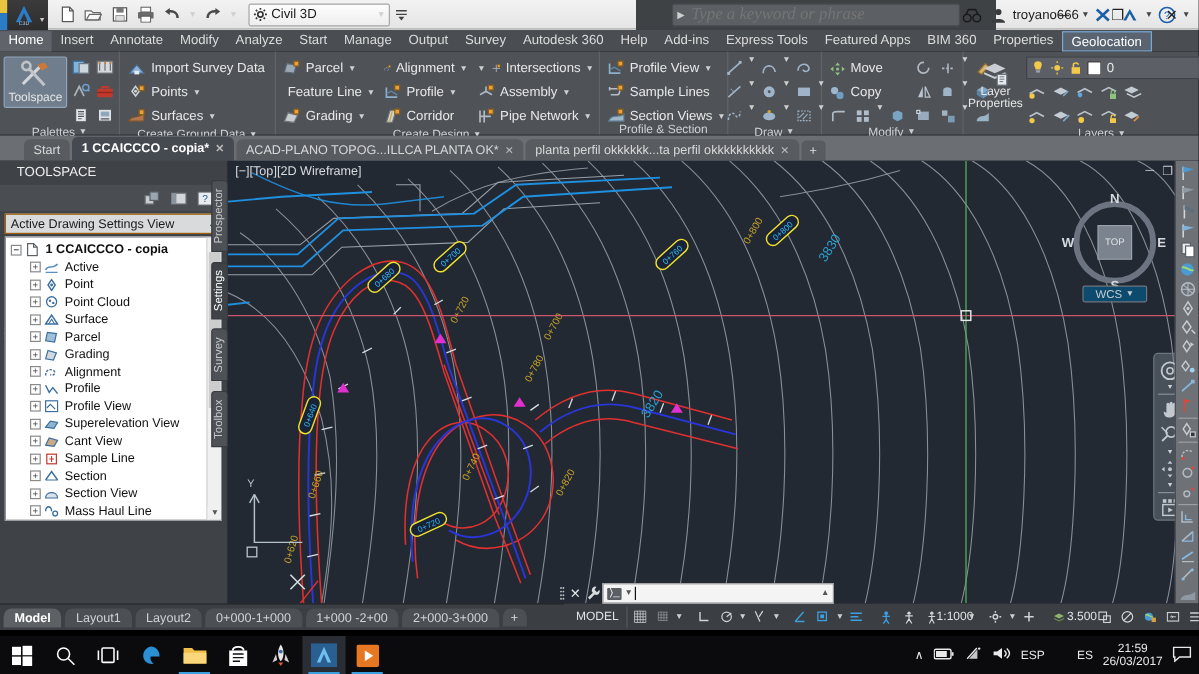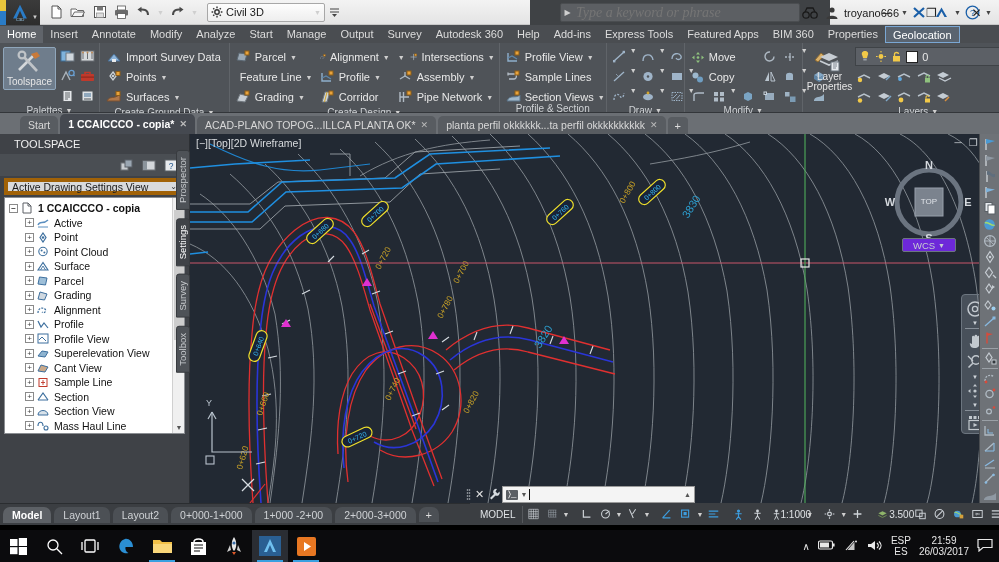--- a/index.html
+++ b/index.html
@@ -167,21 +167,21 @@
   .ts-head::before {
     content: ""; position: absolute; left: 4px; top: 139px; width: 6px; height: 10px;
     border-left: 2px dotted #8a8d91; border-right: 2px dotted #8a8d91;
   }
   .ts-toolrow {
     height: 22px; display: flex; align-items: center; justify-content: flex-end;
     gap: 6px; padding-right: 10px; background: #4a4e53;
   }
   .ts-tool { width: 16px; height: 16px; display:flex; align-items:center; justify-content:center; }
   .ts-select {
-    margin: 2px 4px; height: 17px; background: #d9dadc; border: 4px solid #a16207;
+    margin: 2px 4px; height: 17px; background: #d9dadc; border: 1px solid #a16207;
     display: flex; align-items: center; padding: 0 4px;
     font-size: 10.5px; color: #1a1a1a;
   }
   .ts-select .sel-text { flex: 1; }
   .ts-tree {
     flex: 1; margin: 0 4px 4px 4px; background: #fff; position: relative;
     overflow: hidden; border: 1px solid #8b8e92;
   }
   .tnode {
     display: flex; align-items: center; height: 14.5px; font-size: 10.5px; color: #101010;
@@ -225,21 +225,21 @@
     background: #222933; overflow: hidden;
   }
   .vplabel {
     position: absolute; left: 6px; top: 3px; font-size: 10.5px; color: #d8dbde; z-index: 6;
   }
   .navcube {
     position: absolute; right: 25px; top: 22px; width: 90px; height: 90px; z-index: 6;
   }
   .wcsbox {
     position: absolute; right: 43px; top: 104px; width: 54px; height: 14px;
-    background: #6d28d9; border: 1px solid #6d7680; border-radius: 2px;
+    background: #0c4a6e; border: 1px solid #6d7680; border-radius: 2px;
     display: flex; align-items: center; justify-content: center; gap: 3px;
     font-size: 9.5px; color: #c6cbd1; z-index: 6;
   }
   .vpcontrols {
     position: absolute; right: 6px; top: 3px; display: flex; gap: 7px; z-index: 7;
     color: #c9ced3; font-size: 10px;
   }
   .navbar {
     position: absolute; right: 10px; top: 160px; width: 28px; height: 140px;
     background: rgba(120,128,138,0.45); border: 1px solid #6c757f; border-radius: 4px;
@@ -320,21 +320,21 @@
     position: relative;
   }
   .tb-item.running::after {
     content: ""; position: absolute; bottom: 0; left: 5px; right: 5px; height: 2px; background: #3aa0e0;
   }
   .tb-item.active { background: #2a2d33; }
   .tray {
     margin-left: auto; display: flex; align-items: center; gap: 8px; padding-right: 6px;
     color: #e8e8e8; font-size: 10px;
   }
-  .tray-lang { display: flex; flex-direction: column; align-items: center; line-height: 11px; font-size: 10px; }
+  .tray-lang { display: flex; flex-direction: row; align-items: center; line-height: 11px; font-size: 10px; gap: 27px; }
   .tray-clock { display: flex; flex-direction: column; align-items: center; line-height: 11px; font-size: 10px; }
 
   .noselect { user-select: none; }
 </style>
 </head>
 <body>
 
 <div id="app" class="noselect">
 
   <div class="titlebar">
@@ -707,21 +707,21 @@
             <span>Section Views</span>
             <span class="caret">▼</span>
           </div>
         </div>
       </div>
       <div class="rpanel-title">
         <span>Profile &amp; Section Views</span>
       </div>
     </div>
 
-    <div class="rpanel" style="width:78px;">
+    <div class="rpanel" style="width:78px;align-items:center;">
       <div class="rpanel-body">
         <div class="icogrid">
           <div class="icorow">
             <div class="icobtn">
                 <svg width="14" height="13" viewBox="0 0 14 13">
                   <path d="M2 11 L12 2" stroke="#9fb4c8" stroke-width="1.4"></path>
                   <rect x="1" y="10" width="2.4" height="2.4" fill="#9fb4c8"></rect>
                   <rect x="10.6" y="0.8" width="2.4" height="2.4" fill="#9fb4c8"></rect>
                 </svg>
               </div>

